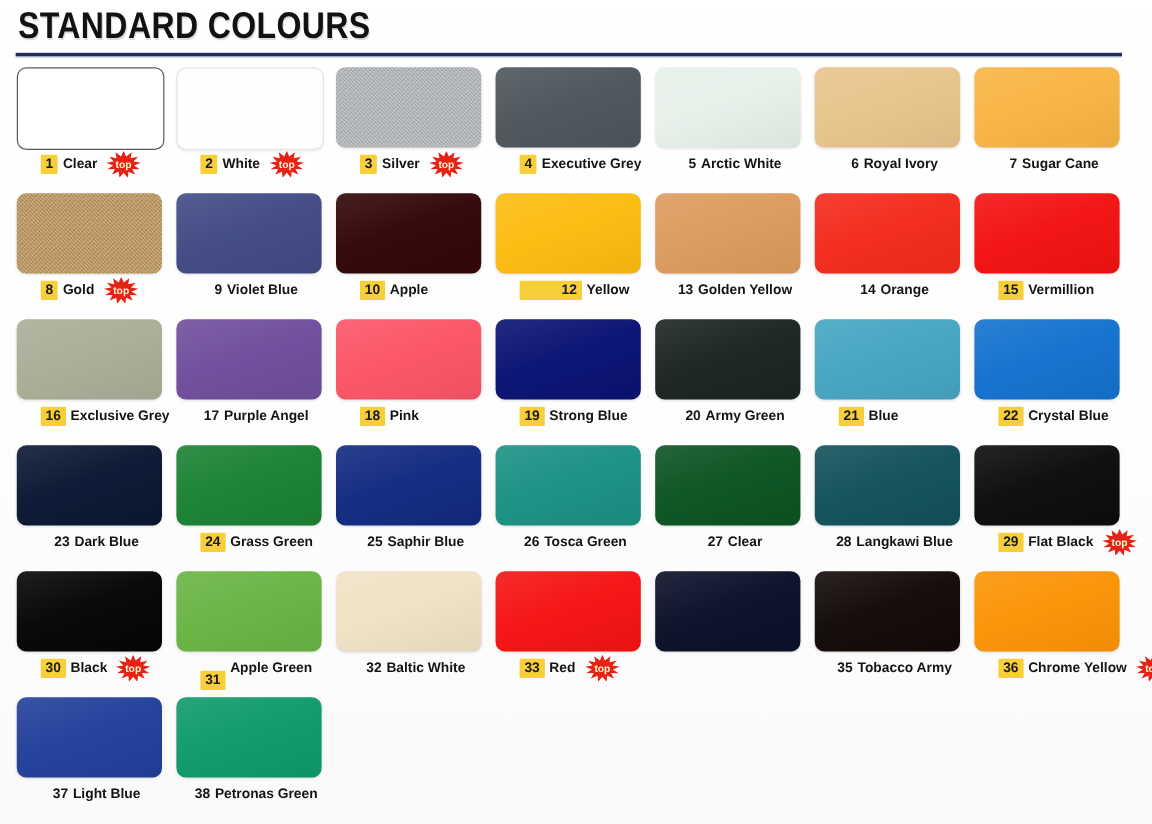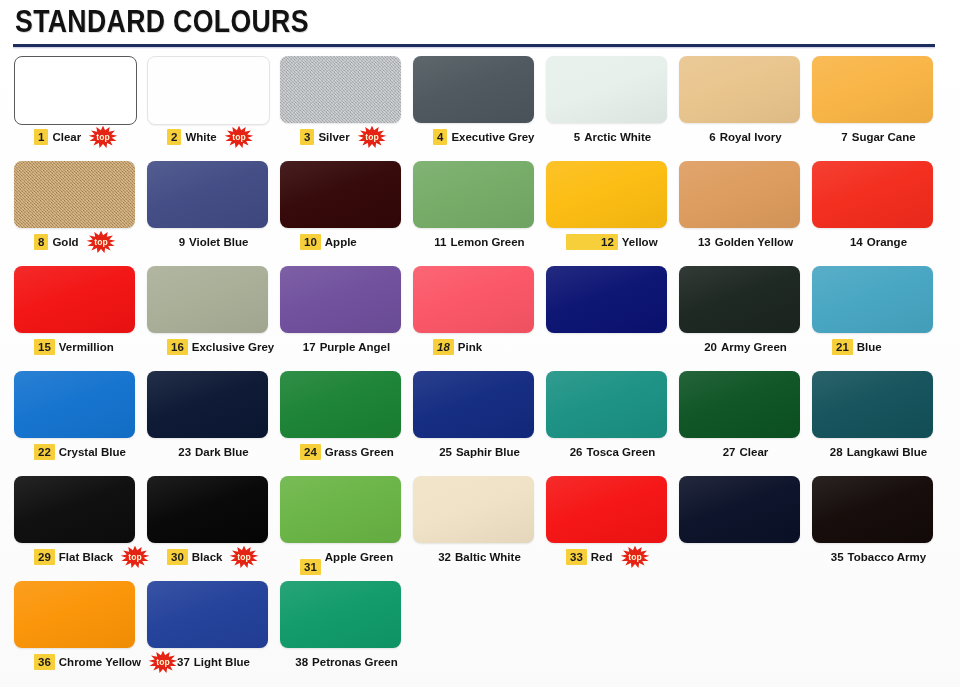--- a/index.html
+++ b/index.html
@@ -272,27 +272,20 @@
         </div>
       </div>
       <div class="cell">
         <div class="swatch sheen" style="background: rgb(51, 6, 7);"></div>
         <div class="caption lead">
           <span class="num badge" style="background: rgb(247, 207, 58);">10</span>
           <span class="label">Apple</span>
         </div>
       </div>
       <div class="cell">
-        <div class="swatch sheen" style="background: rgb(116, 171, 102);"></div>
-        <div class="caption centered">
-          <span class="num">11</span>
-          <span class="label">Lemon Green</span>
-        </div>
-      </div>
-      <div class="cell">
         <div class="swatch sheen" style="background: rgb(252, 188, 16);"></div>
         <div class="caption lead">
           <span class="num badge" style="background: rgb(247, 207, 58); padding-left: 35px;">12</span>
           <span class="label">Yellow</span>
         </div>
       </div>
       <div class="cell">
         <div class="swatch sheen" style="background: rgb(221, 155, 93);"></div>
         <div class="caption centered">
           <span class="num">13</span>
@@ -323,26 +316,30 @@
       <div class="cell">
         <div class="swatch sheen" style="background: rgb(111, 78, 156);"></div>
         <div class="caption centered">
           <span class="num">17</span>
           <span class="label">Purple  Angel</span>
         </div>
       </div>
       <div class="cell">
         <div class="swatch sheen" style="background: rgb(251, 85, 102);"></div>
         <div class="caption lead">
-          <span class="num badge" style="background: rgb(247, 207, 58); font-style: italic;">18</span>
+          <span class="num badge" style="background: rgb(247, 207, 58);">18</span>
           <span class="label">Pink</span>
         </div>
       </div>
       <div class="cell">
         <div class="swatch sheen" style="background: rgb(10, 18, 114);"></div>
+        <div class="caption lead">
+          <span class="num badge" style="background: rgb(247, 207, 58);">19</span>
+          <span class="label">Strong Blue</span>
+        </div>
       </div>
       <div class="cell">
         <div class="swatch sheen" style="background: rgb(27, 37, 32);"></div>
         <div class="caption centered">
           <span class="num">20</span>
           <span class="label">Army Green</span>
         </div>
       </div>
       <div class="cell">
         <div class="swatch sheen" style="background: rgb(70, 165, 194);"></div>

